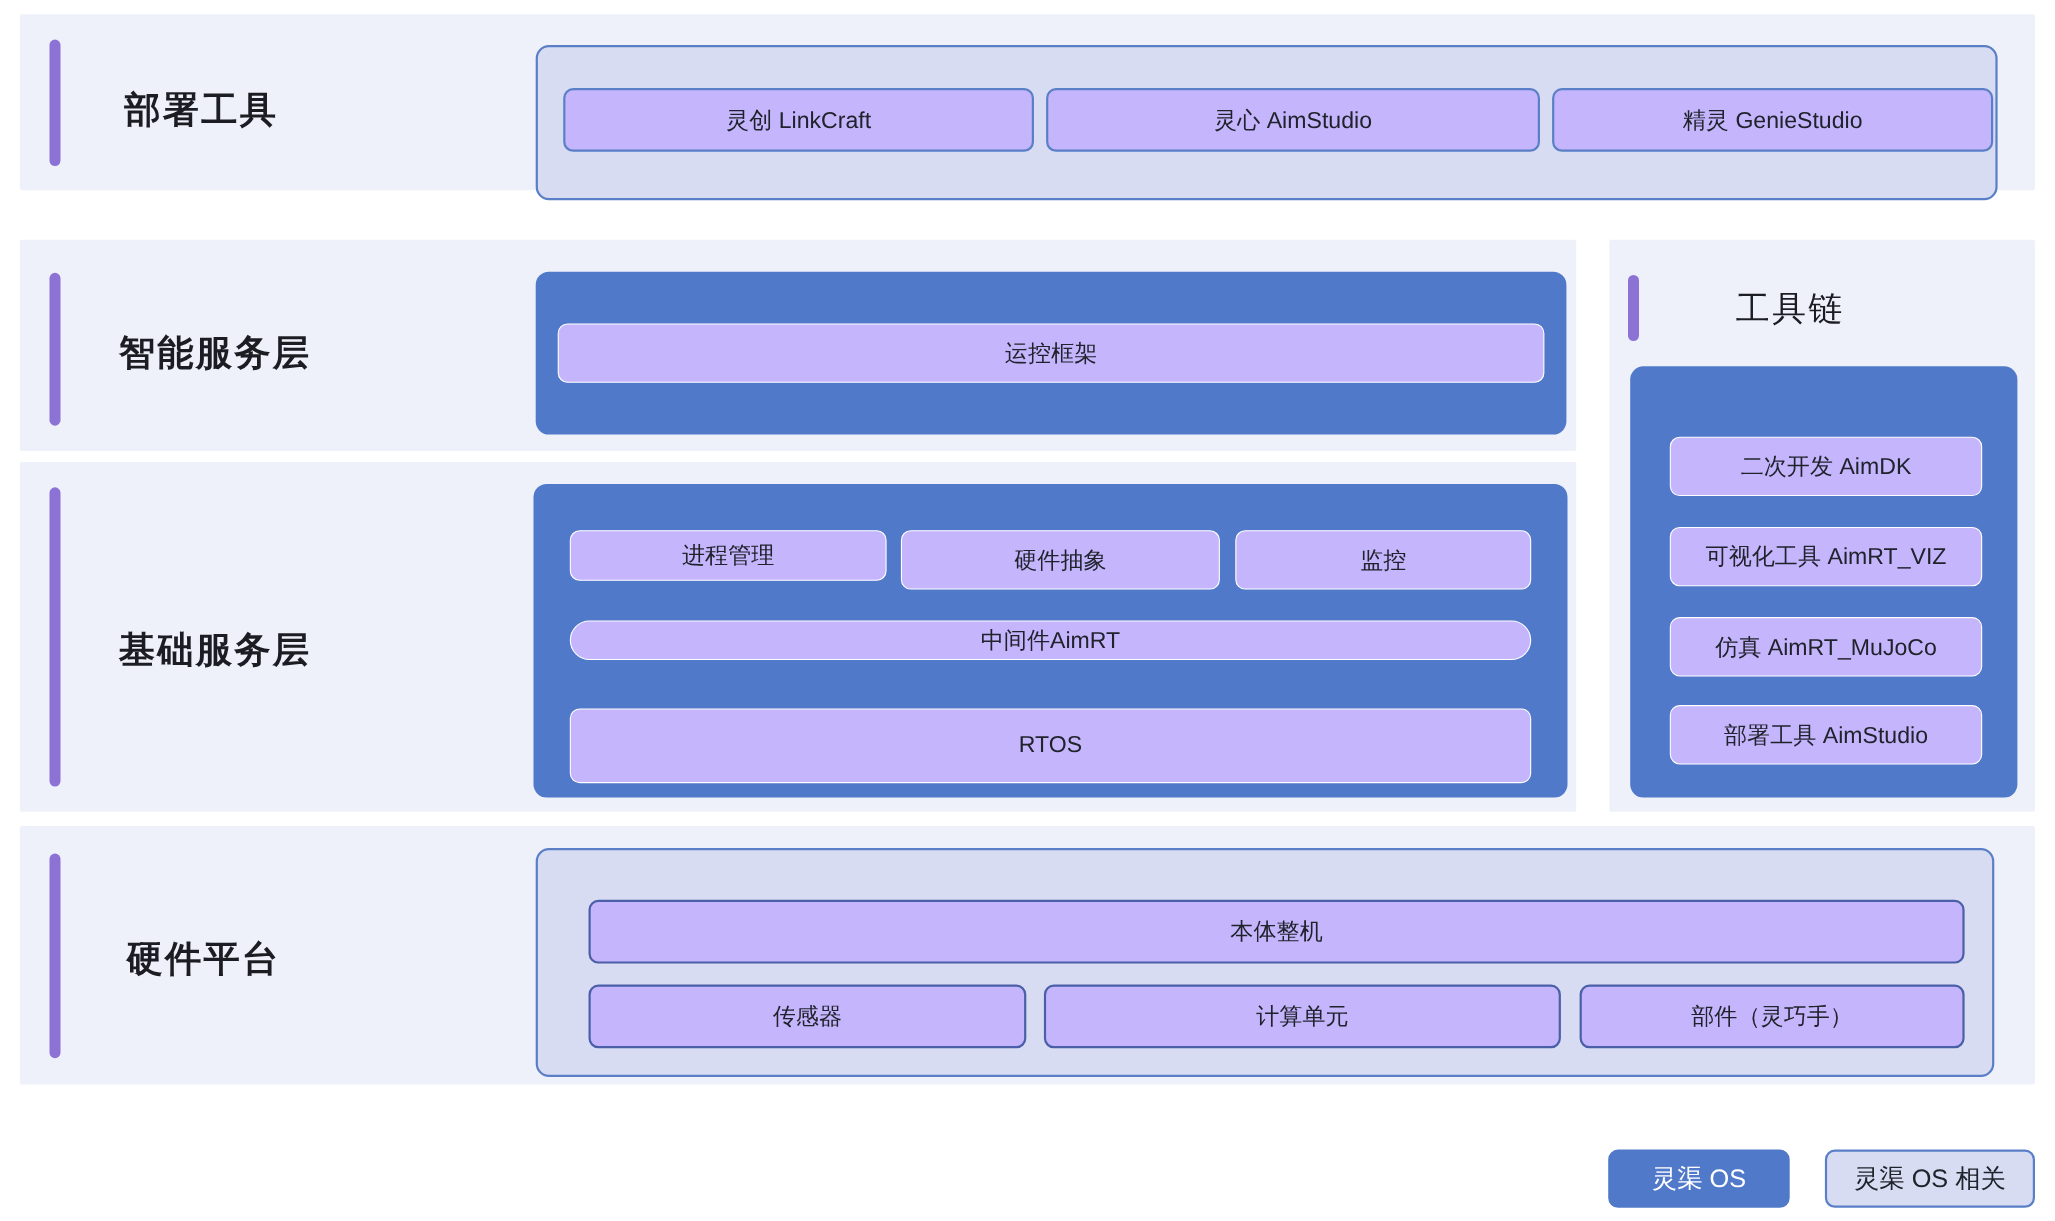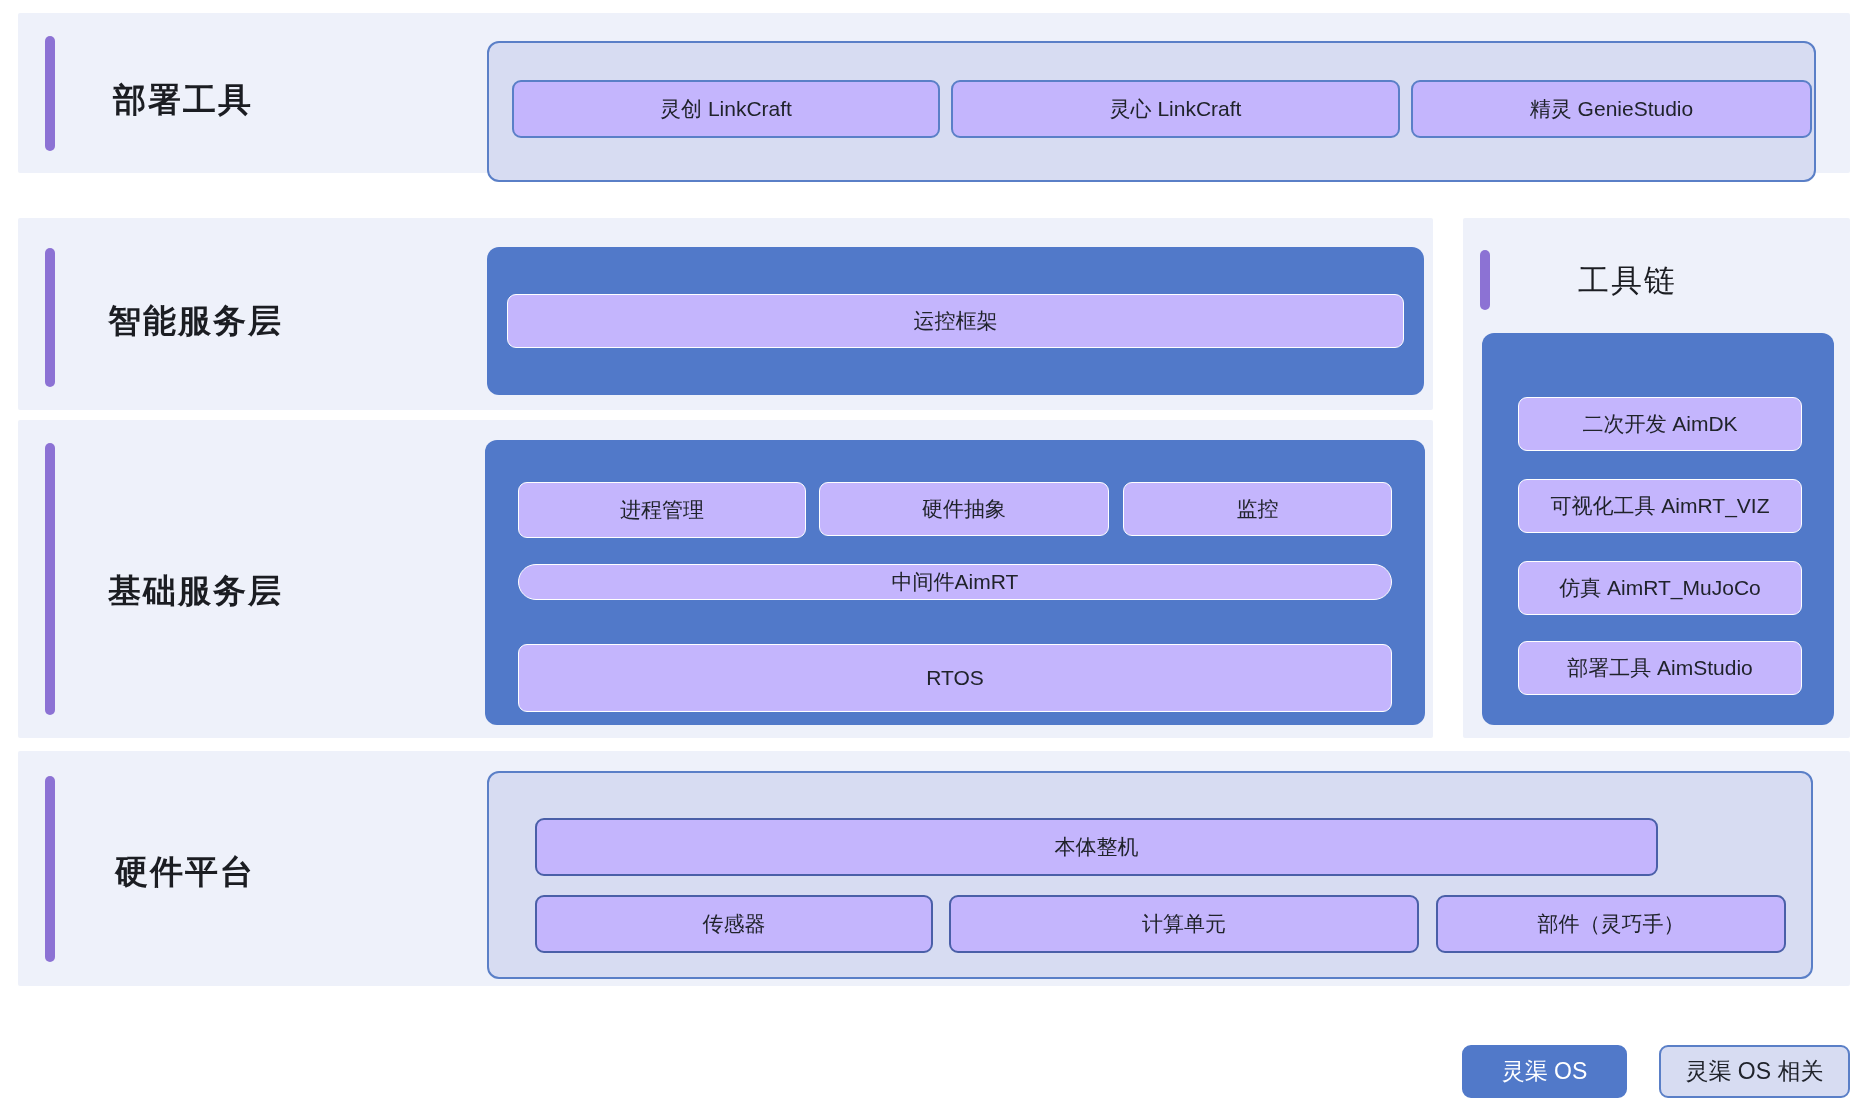--- a/index.html
+++ b/index.html
@@ -100,21 +100,21 @@
 <body>
 
 <div class="stage">
 
   <div class="band" style="left:18px;top:13px;width:1832px;height:160px;"></div>
   <div class="accent" style="left:45px;top:36px;height:115px;"></div>
   <div class="row-label" style="left:113px;top:78px;">部署工具</div>
 
   <div class="cont-light" style="left:487px;top:41px;width:1329px;height:141px;"></div>
   <div class="card outlined" style="left:512px;top:80px;width:428px;height:58px;">灵创 LinkCraft</div>
-  <div class="card outlined" style="left:951px;top:80px;width:449px;height:58px;">灵心 LinkCraft</div>
+  <div class="card outlined" style="left:951px;top:80px;width:449px;height:58px;">灵心 AimStudio</div>
   <div class="card outlined" style="left:1411px;top:80px;width:401px;height:58px;">精灵 GenieStudio</div>
 
   <div class="band" style="left:18px;top:218px;width:1415px;height:192px;"></div>
   <div class="accent" style="left:45px;top:248px;height:139px;"></div>
   <div class="row-label" style="left:108px;top:299px;">智能服务层</div>
 
   <div class="cont-blue" style="left:487px;top:247px;width:937px;height:148px;"></div>
   <div class="card plain" style="left:507px;top:294px;width:897px;height:54px;">运控框架</div>
 
   <div class="band" style="left:1463px;top:218px;width:387px;height:520px;"></div>
@@ -125,32 +125,32 @@
   <div class="card plain" style="left:1518px;top:397px;width:284px;height:54px;">二次开发 AimDK</div>
   <div class="card plain" style="left:1518px;top:479px;width:284px;height:54px;">可视化工具 AimRT_VIZ</div>
   <div class="card plain" style="left:1518px;top:561px;width:284px;height:54px;">仿真 AimRT_MuJoCo</div>
   <div class="card plain" style="left:1518px;top:641px;width:284px;height:54px;">部署工具 AimStudio</div>
 
   <div class="band" style="left:18px;top:420px;width:1415px;height:318px;"></div>
   <div class="accent" style="left:45px;top:443px;height:272px;"></div>
   <div class="row-label" style="left:108px;top:569px;">基础服务层</div>
 
   <div class="cont-blue" style="left:485px;top:440px;width:940px;height:285px;"></div>
-  <div class="card plain" style="left:518px;top:482px;width:288px;height:56px;">进程管理</div>
+  <div class="card plain" style="left:518px;top:482px;width:288px;height:46px;">进程管理</div>
   <div class="card plain" style="left:819px;top:482px;width:290px;height:54px;">硬件抽象</div>
   <div class="card plain" style="left:1123px;top:482px;width:269px;height:54px;">监控</div>
   <div class="card plain" style="left:518px;top:564px;width:874px;height:36px;border-radius:27px;">中间件AimRT</div>
   <div class="card plain" style="left:518px;top:644px;width:874px;height:68px;">RTOS</div>
 
   <div class="band" style="left:18px;top:751px;width:1832px;height:235px;"></div>
   <div class="accent" style="left:45px;top:776px;height:186px;"></div>
   <div class="row-label" style="left:115px;top:850px;">硬件平台</div>
 
   <div class="cont-light" style="left:487px;top:771px;width:1326px;height:208px;"></div>
-  <div class="card outlined-dark" style="left:535px;top:818px;width:1123px;height:58px;">本体整机</div>
+  <div class="card outlined-dark" style="left:535px;top:818px;width:1251px;height:58px;">本体整机</div>
   <div class="card outlined-dark" style="left:535px;top:895px;width:398px;height:58px;">传感器</div>
   <div class="card outlined-dark" style="left:949px;top:895px;width:470px;height:58px;">计算单元</div>
   <div class="card outlined-dark" style="left:1436px;top:895px;width:350px;height:58px;">部件（灵巧手）</div>
 
   <div class="legend-btn legend-solid" style="left:1462px;top:1045px;width:165px;height:53px;">灵渠 OS</div>
   <div class="legend-btn legend-outline" style="left:1659px;top:1045px;width:191px;height:53px;">灵渠 OS 相关</div>
 
 </div>
 
 </body></html>

